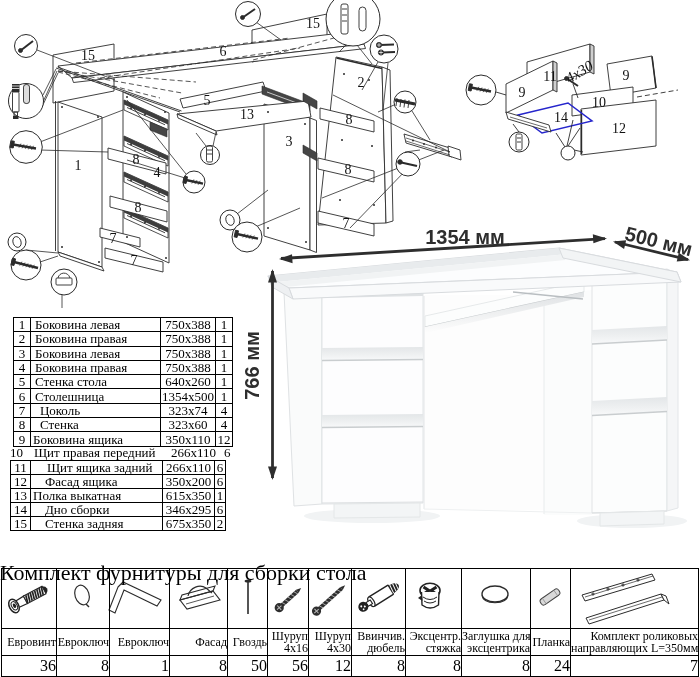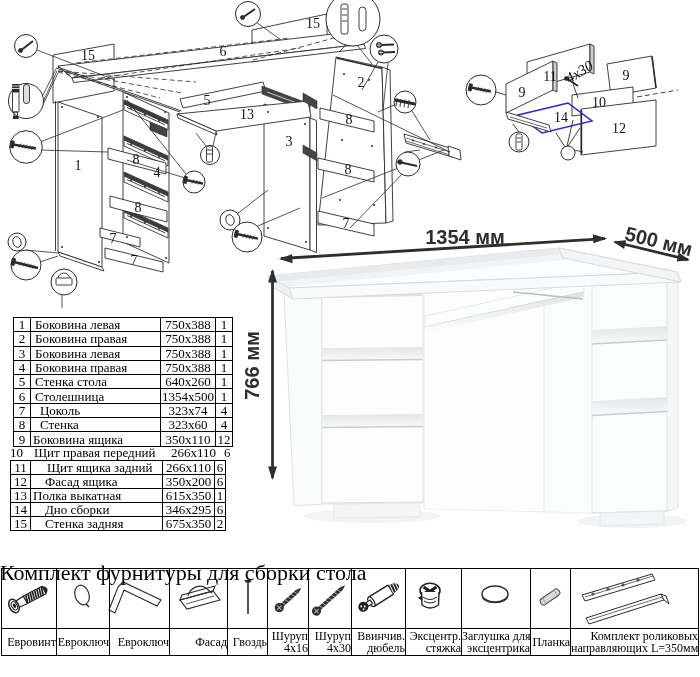--- a/index.html
+++ b/index.html
@@ -645,15 +645,29 @@
           <td>Фасад</td>
           <td>Гвоздь</td>
           <td>Шуруп<br>4x16</td>
           <td>Шуруп<br>4x30</td>
           <td>Ввинчив.<br>дюбель</td>
           <td>Эксцентр.<br>стяжка</td>
           <td>Заглушка для<br>эксцентрика</td>
           <td>Планка</td>
           <td>Комплект роликовых<br>направляющих L=350мм</td>
         </tr>
+<tr style="height:21px;font-size:16px;line-height:20px">
+          <td>36</td>
+          <td>8</td>
+          <td>1</td>
+          <td>8</td>
+          <td>50</td>
+          <td>56</td>
+          <td>12</td>
+          <td>8</td>
+          <td>8</td>
+          <td>8</td>
+          <td>24</td>
+          <td>7</td>
+        </tr>
 </tbody>
     </table>
 
 </div>
 </body></html>

